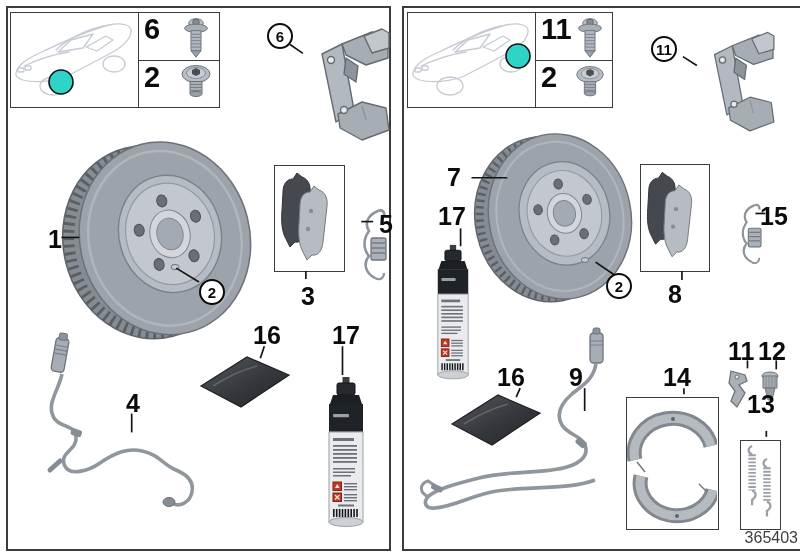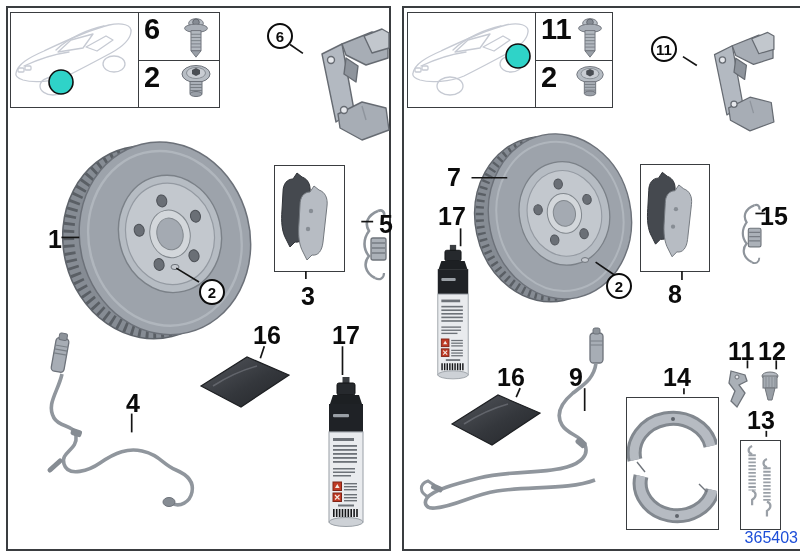--- a/index.html
+++ b/index.html
@@ -13,21 +13,21 @@
   .fcell{position:relative;border:1.6px solid #3a3d40;background:#fff;box-sizing:border-box;flex:1;}
   .fcell + .fcell{border-top:none;}
   .fnum{position:absolute;top:2px;left:5px;font-weight:700;font-size:29px;color:#0b0b0b;line-height:1;}
   .ficon{position:absolute;right:5px;top:2px;}
   .lbl{position:absolute;font-weight:700;font-size:25px;line-height:1.05;color:#0b0b0b;white-space:nowrap;}
   .cnum{position:absolute;width:26px;height:26px;border:2.2px solid #0b0b0b;border-radius:50%;
         background:#fff;display:flex;align-items:center;justify-content:center;
         font-weight:700;font-size:15px;color:#0b0b0b;box-sizing:border-box;z-index:5;}
   .leader{position:absolute;inset:0;width:100%;height:100%;pointer-events:none;z-index:4;}
   .gfx{position:absolute;}
-  #diagram-number{position:absolute;right:14px;bottom:2px;font-size:16px;color:#1d4ed8;font-weight:400;margin-left:28px;}
+  #diagram-number{position:absolute;right:14px;bottom:2px;font-size:16px;color:#404040;font-weight:400;margin-left:28px;}
 </style>
 </head>
 <body>
 
 <div id="stage">
 
   <div class="panel" id="panel-front">
 
     <div class="part-box" style="left:2px;top:4px;width:130px;height:96px;">
       <svg width="127" height="93" viewBox="0 0 127 93">
@@ -406,21 +406,21 @@
         <line x1="337" y1="355" x2="337" y2="363"></line>
         <line x1="366" y1="355" x2="366" y2="364"></line>
       </g>
     </svg>
 
     <div class="lbl" style="left:43px;top:156px;">7</div>
     <div class="lbl" style="left:264px;top:273px;">8</div>
     <div class="lbl" style="left:165px;top:356px;">9</div>
     <div class="lbl" style="left:356px;top:195px;">15</div>
     <div class="lbl" style="left:259px;top:356px;">14</div>
-    <div class="lbl" style="left:343px;top:399px;text-align:right;">13</div>
+    <div class="lbl" style="left:343px;top:383px;text-align:right;">13</div>
     <div class="lbl" style="left:324px;top:330px;">11</div>
     <div class="lbl" style="left:354px;top:330px;">12</div>
     <div class="lbl" style="left:93px;top:356px;">16</div>
     <div class="lbl" style="left:34px;top:195px;">17</div>
     <div class="cnum" style="left:247px;top:28px;">11</div>
     <div class="cnum" style="left:202px;top:265px;">2</div>
 
     <div id="diagram-number">365403</div>
   </div>
 

